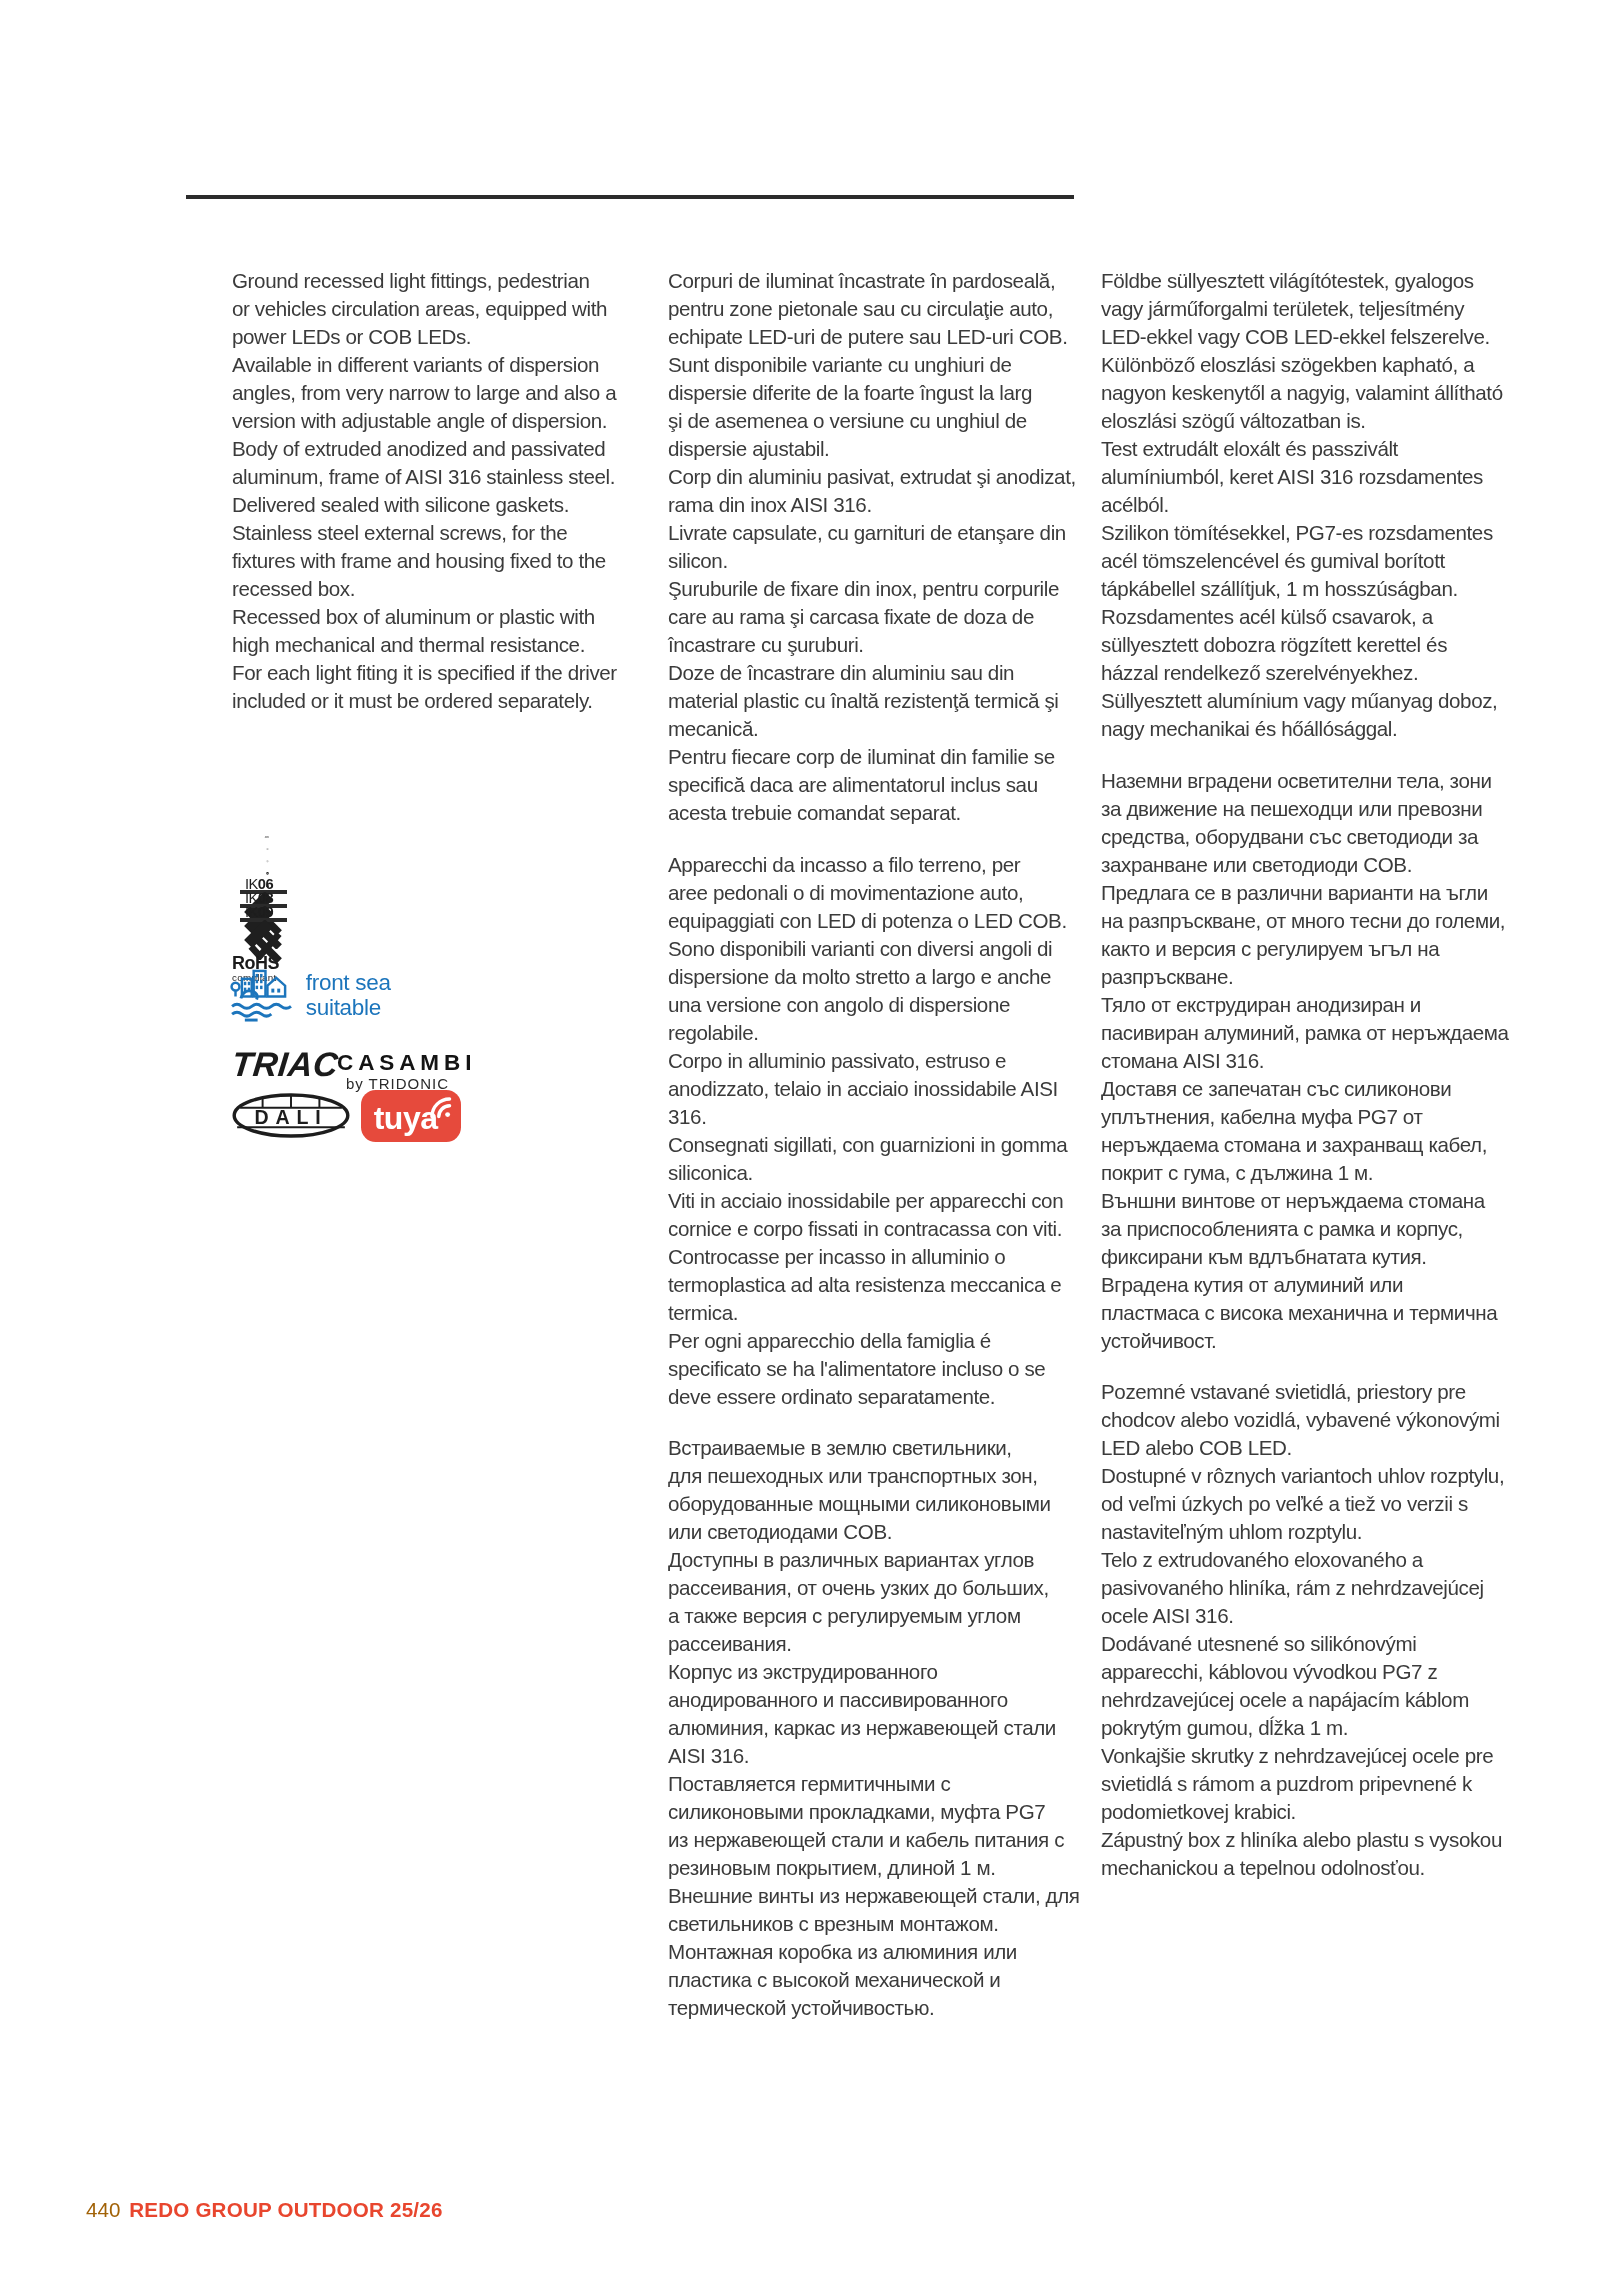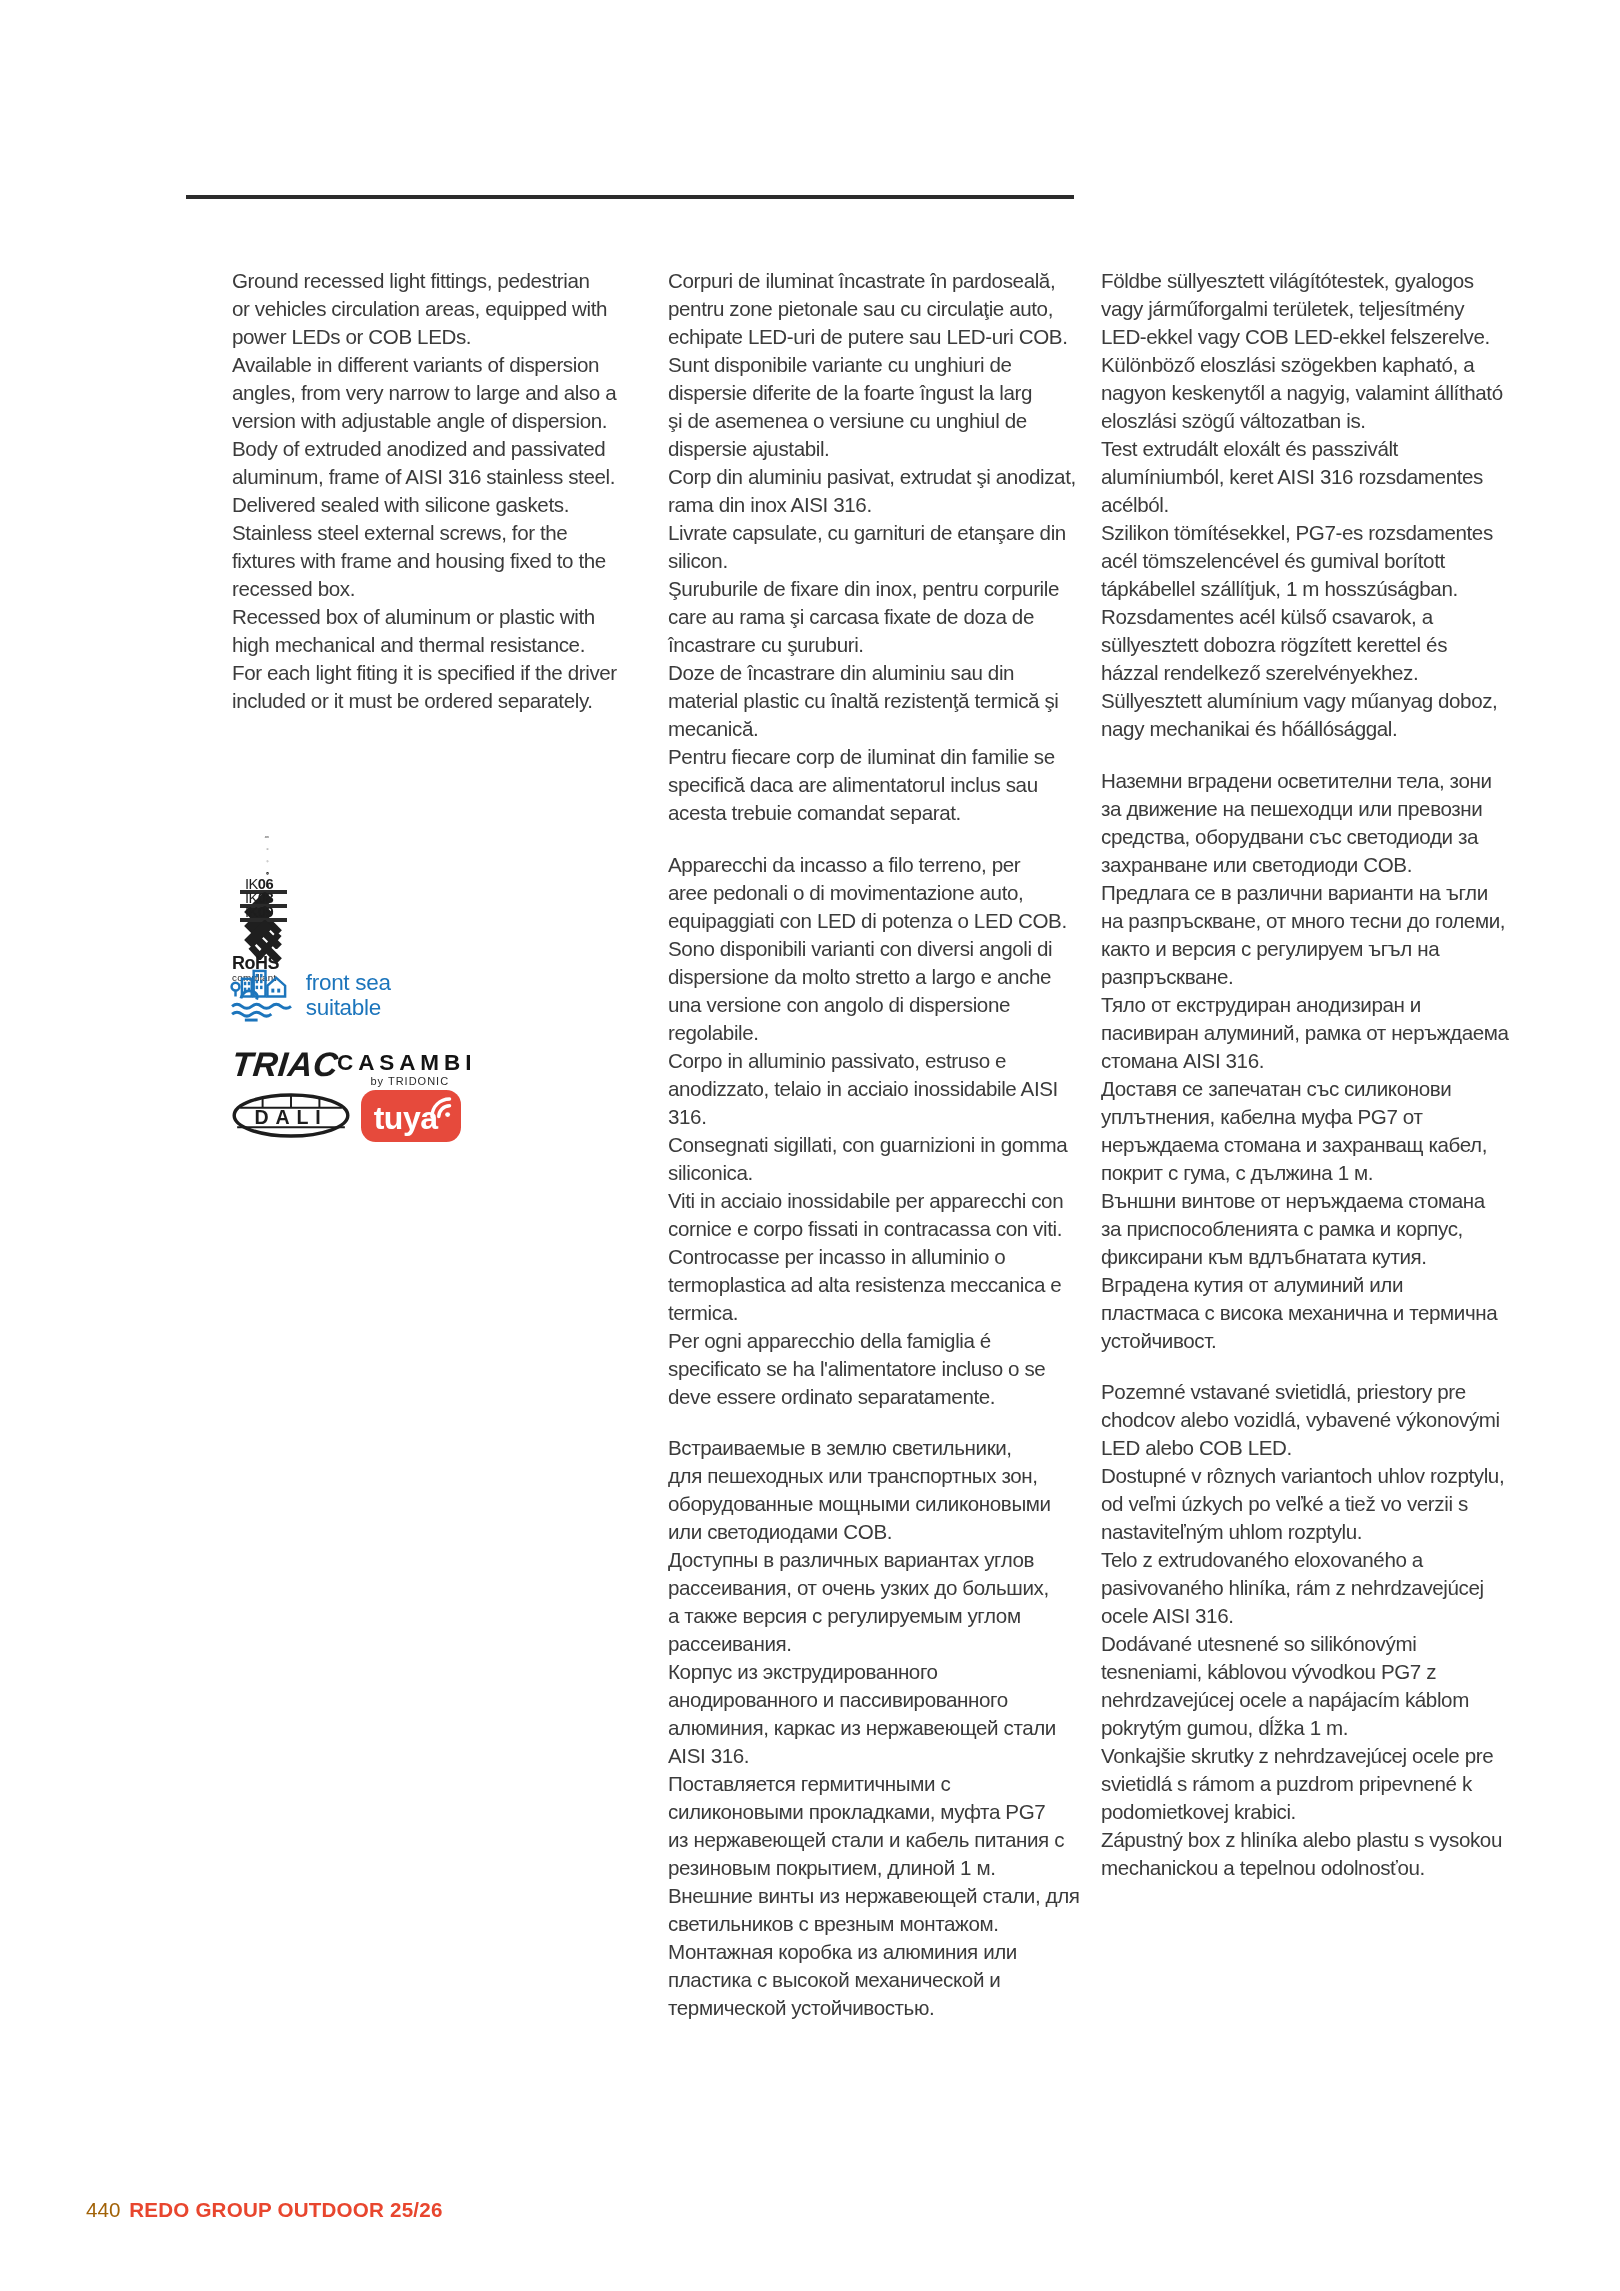--- a/index.html
+++ b/index.html
@@ -28,21 +28,21 @@
   .rohs svg{margin-left:15.7px;margin-bottom:-7.8px;}
   .rohs-title{font-weight:800;font-size:18px;color:#1b1b1b;letter-spacing:-0.5px;}
   .rohs-sub{font-size:9.8px;color:#1b1b1b;margin-top:-2px;letter-spacing:0.3px;}
   
   .front-sea{position:absolute;left:230px;top:968px;display:flex;gap:8.8px;align-items:center;}
   .front-sea-text{font-size:22.5px;line-height:24.5px;color:#1c75bc;letter-spacing:-0.3px;}
   .triac{position:absolute;left:232px;top:1045px;font-size:34px;font-weight:900;font-style:italic;
          letter-spacing:0.5px;color:#1b1b1b;transform:skewX(-6deg);}
   .casambi{position:absolute;left:337px;top:1050px;width:116px;}
   .casambi-name{font-size:22.5px;font-weight:600;letter-spacing:4.9px;color:#141414;}
-  .casambi-by{font-size:11px;letter-spacing:1px;color:#2a2a2a;text-align:right;padding-right:3.9px;margin-top:-1px;}
+  .casambi-by{font-size:15px;letter-spacing:1px;color:#2a2a2a;text-align:right;padding-right:3.9px;margin-top:-1px;}
   .dali{position:absolute;left:230px;top:1092px;}
   .tuya-badge{position:absolute;left:361px;top:1090px;width:100px;height:52px;background:#e64a3c;
               border-radius:14.7px;}
   .tuya-text{position:absolute;left:12.7px;bottom:4.9px;font-size:32px;font-weight:800;color:#ffffff;letter-spacing:-0.5px;text-align:right;}
   .tuya-wifi{position:absolute;right:8.8px;top:5.9px;}
   
   .footer{position:absolute;left:86px;top:2198px;font-size:20.6px;display:flex;gap:8.8px;align-items:baseline;}
   .page-num{color:#a16207;letter-spacing:0;}
   .footer-label{color:#e8462e;font-weight:800;letter-spacing:0.2px;}
 </style>
@@ -191,21 +191,21 @@
         <div class="tline">Pozemné vstavané svietidlá, priestory pre</div>
         <div class="tline">chodcov alebo vozidlá, vybavené výkonovými</div>
         <div class="tline">LED alebo COB LED.</div>
         <div class="tline">Dostupné v rôznych variantoch uhlov rozptylu,</div>
         <div class="tline">od veľmi úzkych po veľké a tiež vo verzii s</div>
         <div class="tline">nastaviteľným uhlom rozptylu.</div>
         <div class="tline">Telo z extrudovaného eloxovaného a</div>
         <div class="tline">pasivovaného hliníka, rám z nehrdzavejúcej</div>
         <div class="tline">ocele AISI 316.</div>
         <div class="tline">Dodávané utesnené so silikónovými</div>
-        <div class="tline">tesneniami, káblovou vývodkou PG7 z</div>
+        <div class="tline">apparecchi, káblovou vývodkou PG7 z</div>
         <div class="tline">nehrdzavejúcej ocele a napájacím káblom</div>
         <div class="tline">pokrytým gumou, dĺžka 1 m.</div>
         <div class="tline">Vonkajšie skrutky z nehrdzavejúcej ocele pre</div>
         <div class="tline">svietidlá s rámom a puzdrom pripevnené k</div>
         <div class="tline">podomietkovej krabici.</div>
         <div class="tline">Zápustný box z hliníka alebo plastu s vysokou</div>
         <div class="tline">mechanickou a tepelnou odolnosťou.</div>
       </div>
   </div>
 

